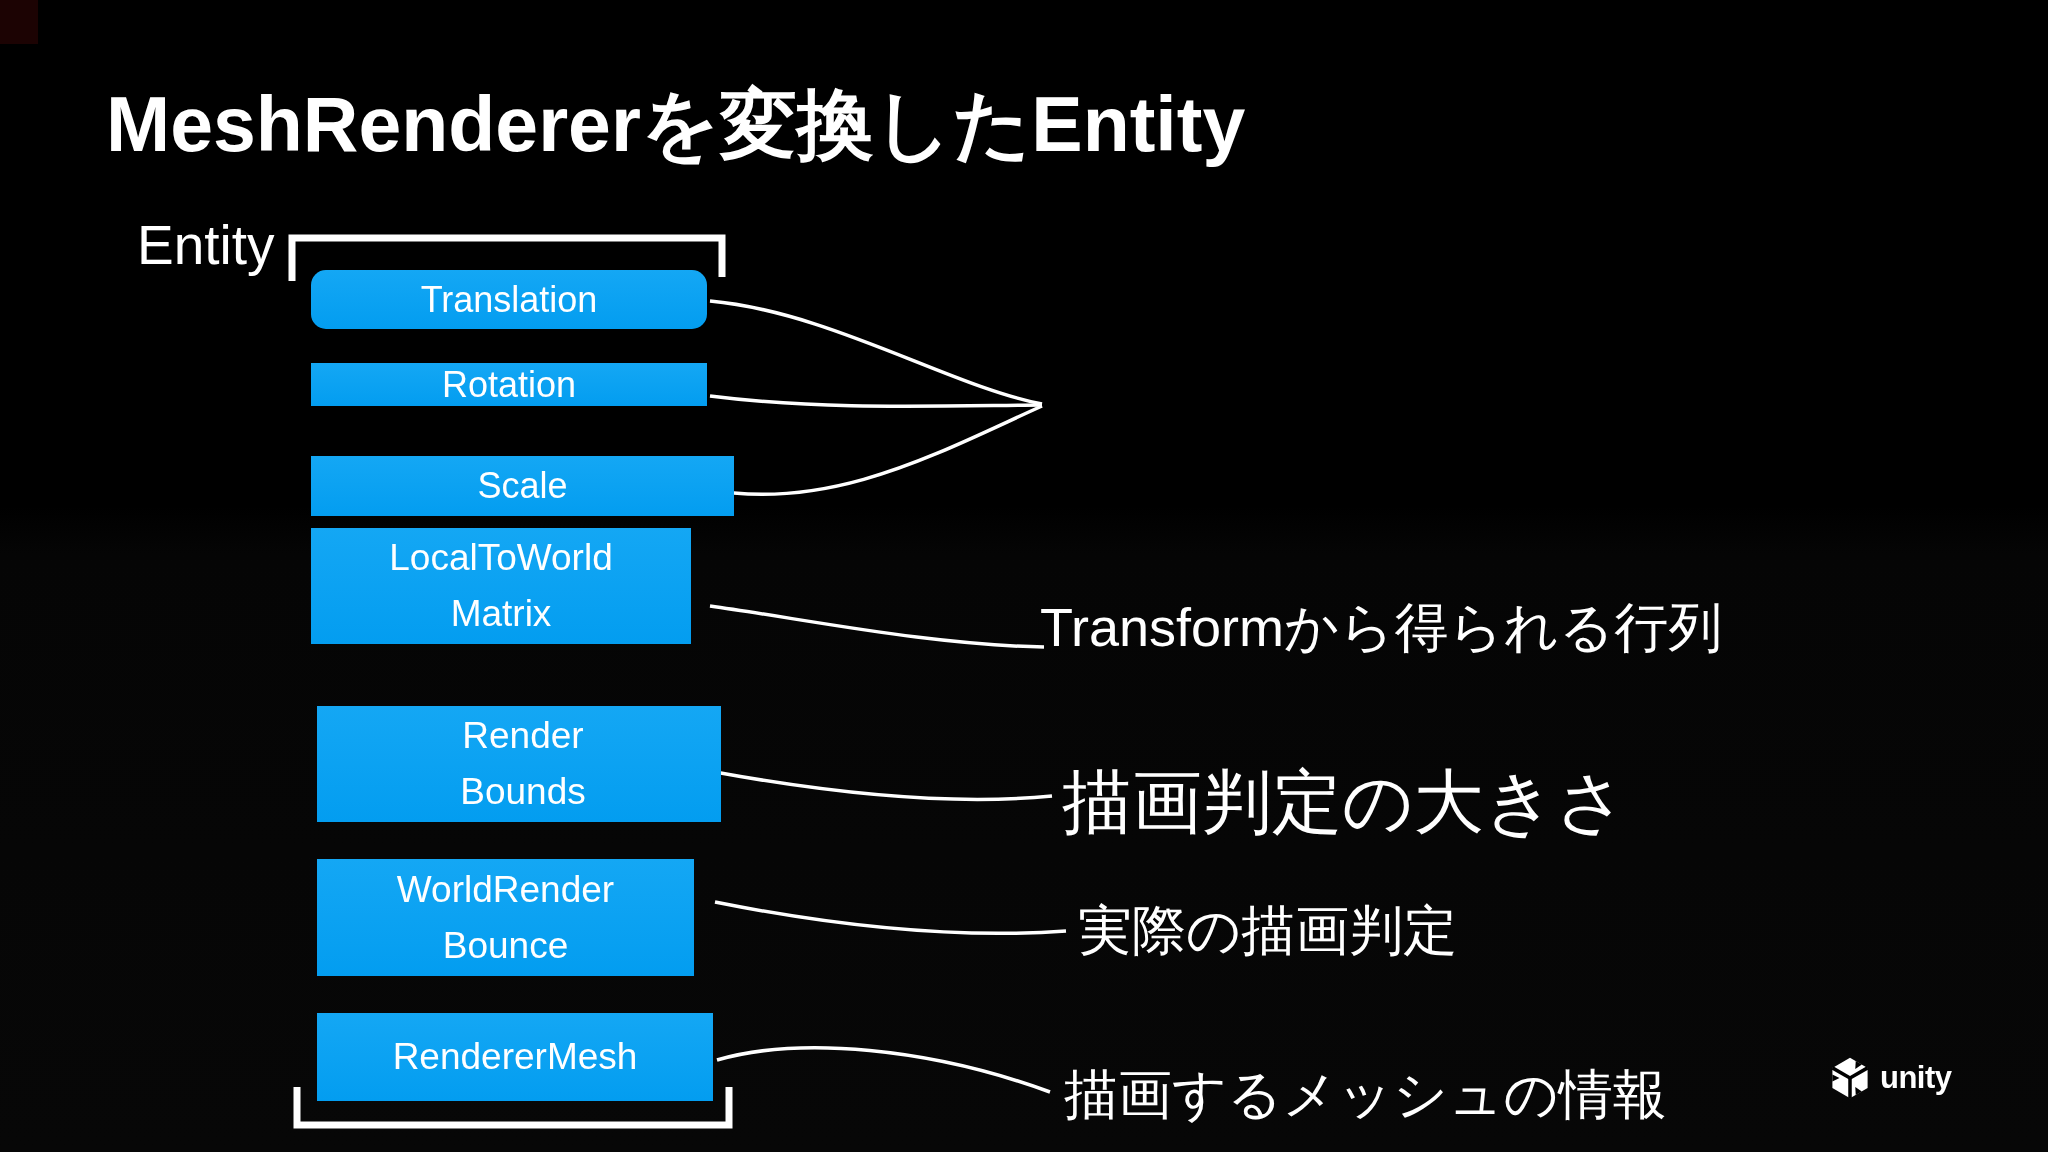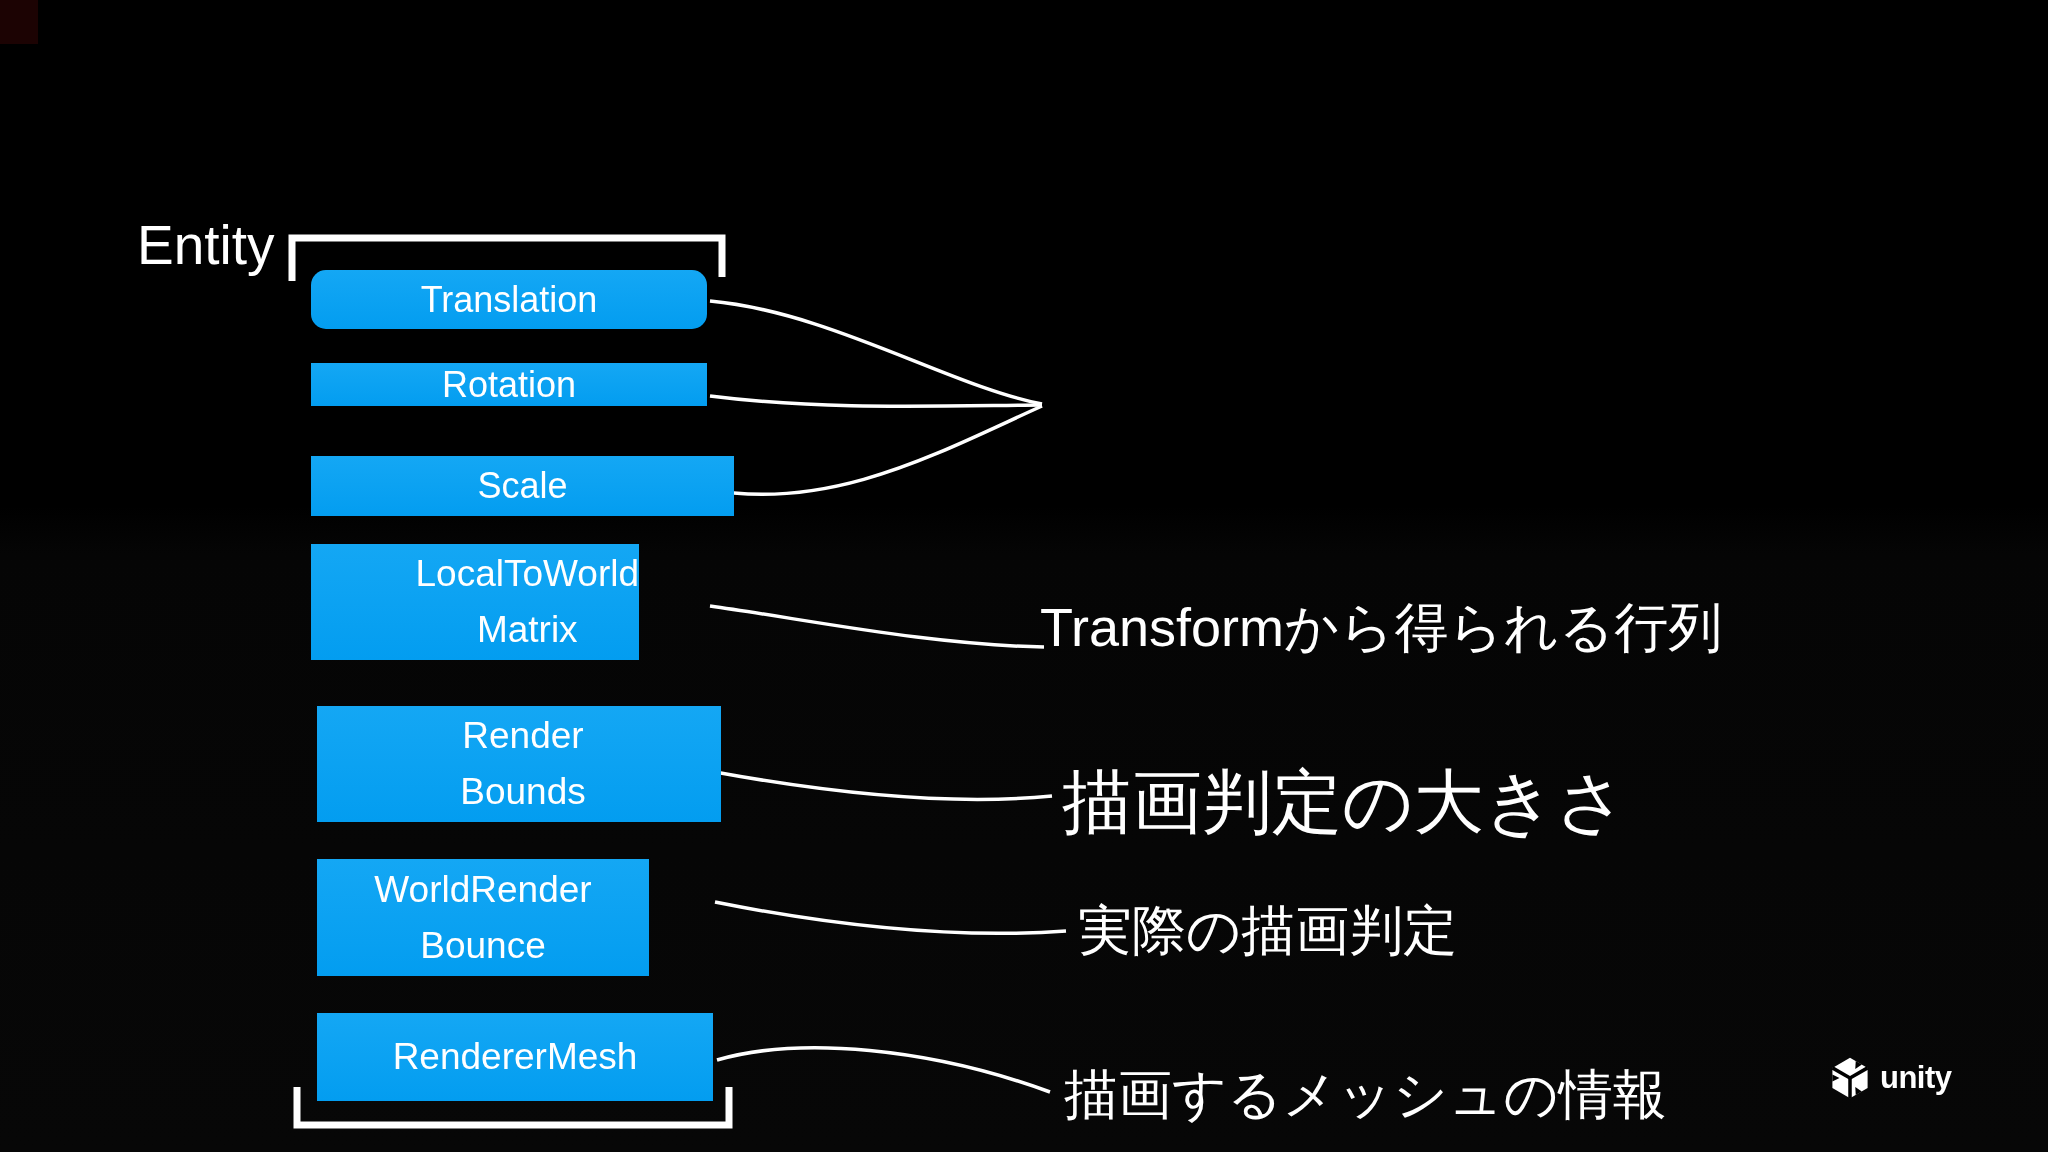--- a/index.html
+++ b/index.html
@@ -42,23 +42,23 @@
     text-align:center;
   }
   .component-label{
     font-weight:300;color:var(--white);
     white-space:pre-line;
     line-height:1.5;
   }
   .box-1{left:311px;top:270px;width:396px;height:59px;border-radius:15px;}
   .box-2{left:311px;top:363px;width:396px;height:43px;}
   .box-3{left:311px;top:456px;width:423px;height:60px;}
-  .box-4{left:311px;top:544px;width:328px;height:116px;justify-content:flex-end;}
+  .box-4{left:311px;top:528px;width:380px;height:116px;}
   .box-5{left:317px;top:706px;width:396px;height:116px;padding-left:8px;}
-  .box-6{left:317px;top:859px;width:332px;height:117px;}
+  .box-6{left:317px;top:859px;width:377px;height:117px;}
   .box-7{left:317px;top:1013px;width:396px;height:88px;}
   .box-1 .component-label,.box-2 .component-label,.box-3 .component-label{font-size:36px;line-height:1.1;}
   .box-4 .component-label,.box-5 .component-label,.box-6 .component-label{font-size:37px;line-height:56px;}
   .box-7 .component-label{font-size:37px;line-height:1.1;}
   .annotation{
     position:absolute;
     font-weight:300;color:var(--white);
     white-space:nowrap;
   }
   .ann-1{left:1052px;top:374px;font-size:56px;}
@@ -77,20 +77,21 @@
     color:var(--white);
   }
 </style>
 </head>
 <body>
 
 <div class="slide">
 
   <div class="corner-artifact"></div>
 
+  <div class="title">MeshRendererを変換したEntity</div>
 
   <div class="entity-label">Entity</div>
 
   <svg class="wires" viewBox="0 0 2048 1152" width="2048" height="1152">
 
     <path d="M 292 281 L 292 238 L 722 238 L 722 277" fill="none" stroke="#ffffff" stroke-width="7"></path>
     <path d="M 297 1087 L 297 1125 L 729 1125 L 729 1087" fill="none" stroke="#ffffff" stroke-width="7"></path>
 
     <path d="M 710 301 C 830 312, 950 386, 1042 404" fill="none" stroke="#ffffff" stroke-width="3.5"></path>
     <path d="M 710 396 C 820 410, 930 406, 1042 405" fill="none" stroke="#ffffff" stroke-width="3.5"></path>

